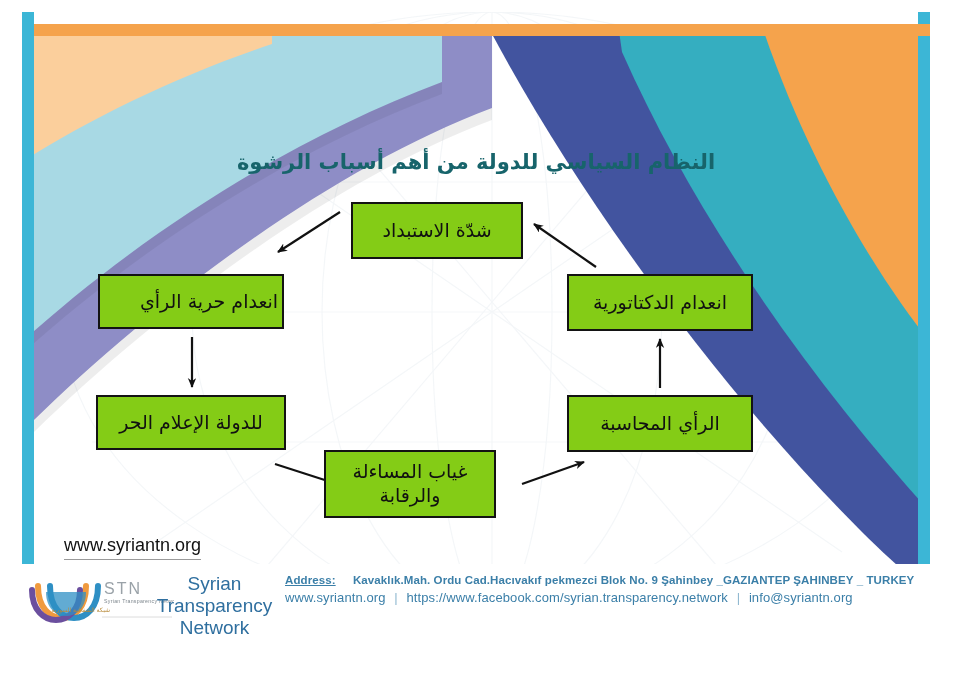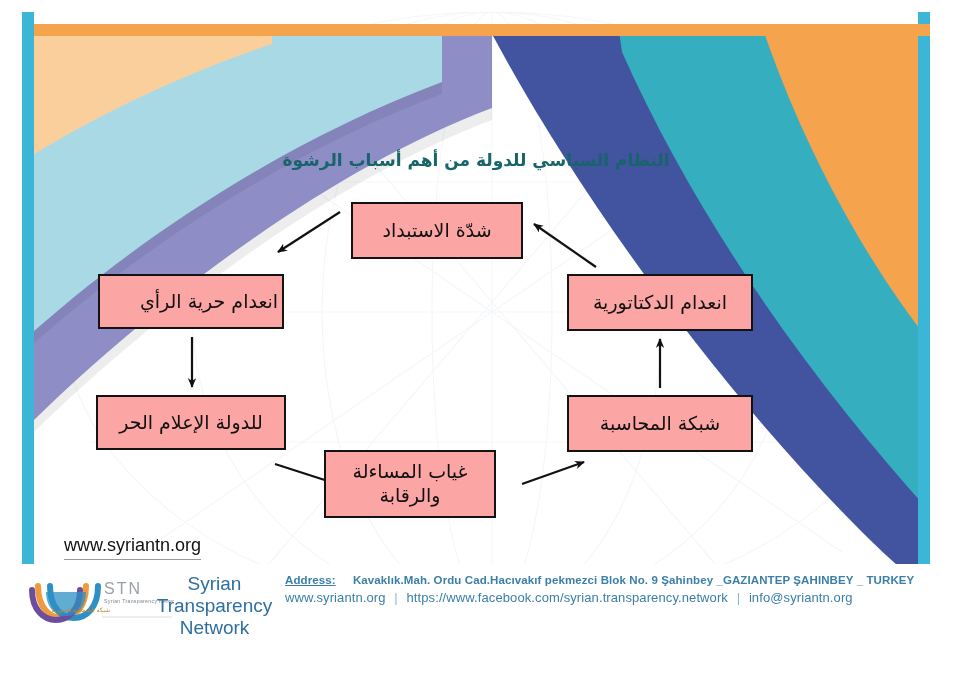--- a/index.html
+++ b/index.html
@@ -88,33 +88,33 @@
 
   
   #slide-title {
     position: absolute;
     left: 0;
     top: 138px;
     width: 908px;
     text-align: center;
     z-index: 20;
     color: #17646b;
-    font-size: 17px;
+    font-size: 21px;
     font-weight: bold;
     direction: rtl;
     font-family: "DejaVu Sans", "Liberation Sans", sans-serif;
     letter-spacing: 0px;
   }
 
   
   .node {
     position: absolute;
     box-sizing: border-box;
     border: 2.5px solid #131313;
-    background: #fca5a5;
+    background: #84cc16;
     color: #111111;
     display: flex;
     align-items: center;
     justify-content: center;
     text-align: center;
     direction: rtl;
     font-size: 19px;
     line-height: 1.25;
     font-family: "DejaVu Sans", "Liberation Sans", sans-serif;
     z-index: 22;
@@ -267,21 +267,21 @@
       <line x1="638" y1="376" x2="638" y2="327"></line>
 
       <line x1="574" y1="255" x2="512" y2="212"></line>
     </g>
   </svg>
 
   <div class="node" id="node-tyranny">شدّة الاستبداد</div>
   <div class="node" id="node-opinion">انعدام حرية الرأي</div>
   <div class="node" id="node-media">للدولة الإعلام الحر</div>
   <div class="node" id="node-oversight">غياب المساءلة والرقابة</div>
-  <div class="node" id="node-accountability">شبكة المحاسبة</div>
+  <div class="node" id="node-accountability">الرأي المحاسبة</div>
   <div class="node" id="node-dictatorship">انعدام الدكتاتورية</div>
 
   <div id="slide-url">www.syriantn.org</div>
 </div>
 
 <div class="frame-left"></div>
 <div class="frame-right"></div>
 <div class="frame-top"></div>
 <div class="frame-bottom"></div>
 

